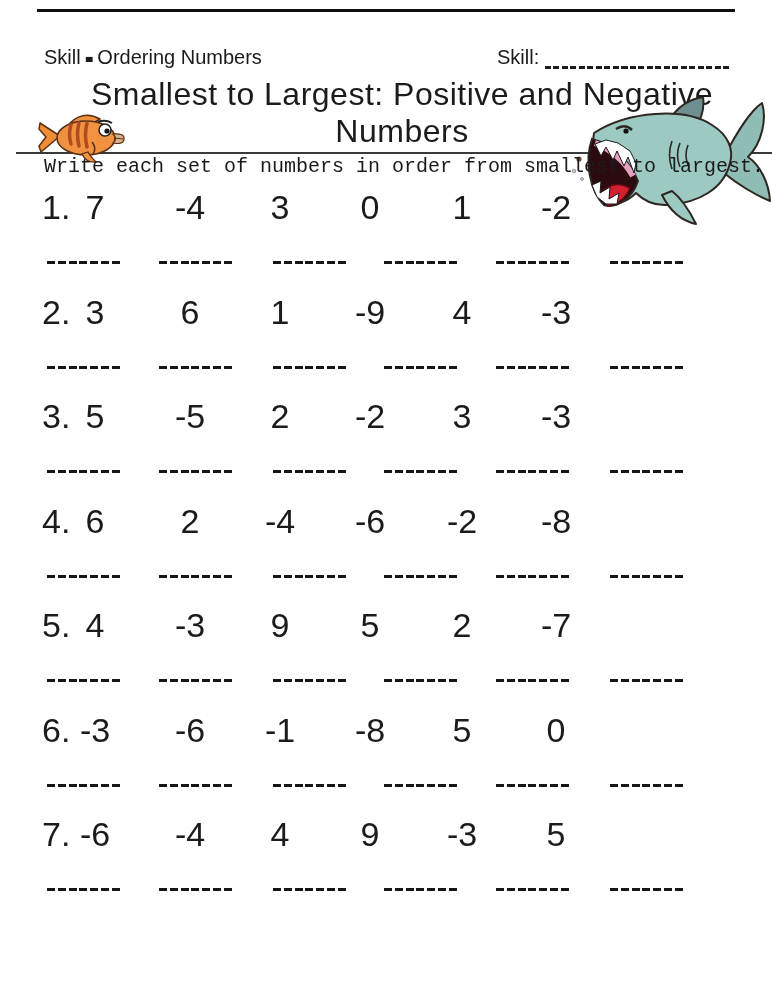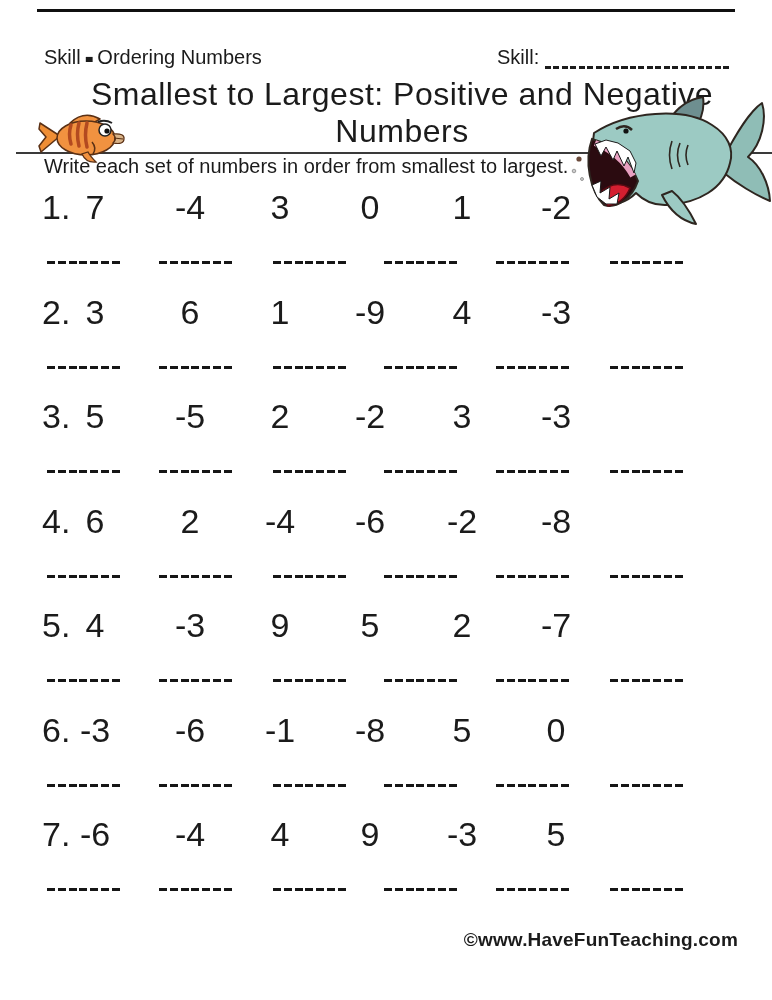--- a/index.html
+++ b/index.html
@@ -12,21 +12,21 @@
   .skill-dash{display:inline-block;font-weight:bold;transform:scale(1.35,2.1);margin:0 5px;}
 
   .name-wrap{position:absolute;left:497px;top:46px;font-size:20px;}
   .name-blank{position:absolute;left:545px;top:66px;width:184px;height:3px;
     background:repeating-linear-gradient(to right,#1c1c1c 0 6px,transparent 6px 8.5px);}
 
   .title-wrap{position:absolute;left:16px;top:76px;width:100%;text-align:center;}
   .title{display:inline-block;font-size:32px;letter-spacing:.5px;
     border-bottom:2px solid #3a3a3a;padding:0 6px 2px;}
 
-  .instruction{position:absolute;left:44px;top:155px;font-size:20px;}
+  .instruction{position:absolute;left:44px;top:155px;font-size:20px;font-family:Liberation Mono, monospace;}
 
   .fish{position:absolute;left:38px;top:110px;}
   .shark{position:absolute;left:570px;top:97px;}
 
   .problem-number-row{position:absolute;left:0;width:772px;height:42px;font-size:34px;line-height:1;}
   .q-label{position:absolute;left:42px;}
   .q-val{position:absolute;transform:translateX(-50%);}
   .answer-blank{position:absolute;width:73px;height:3px;
     background:repeating-linear-gradient(to right,#161616 0 8px,transparent 8px 10.8px);}
 
@@ -203,15 +203,14 @@
         <span class="q-val" style="left: 556px;">5</span>
       </div>
       <div class="answer-blank" style="top: 888px; left: 47px;"></div>
       <div class="answer-blank" style="top: 888px; left: 159px;"></div>
       <div class="answer-blank" style="top: 888px; left: 273px;"></div>
       <div class="answer-blank" style="top: 888px; left: 384px;"></div>
       <div class="answer-blank" style="top: 888px; left: 496px;"></div>
       <div class="answer-blank" style="top: 888px; left: 610px;"></div>
     </div>
 
-  <div class="footer">©www.HaveFunTeaching.com</div>
 
 </div>
 
 </body></html>

